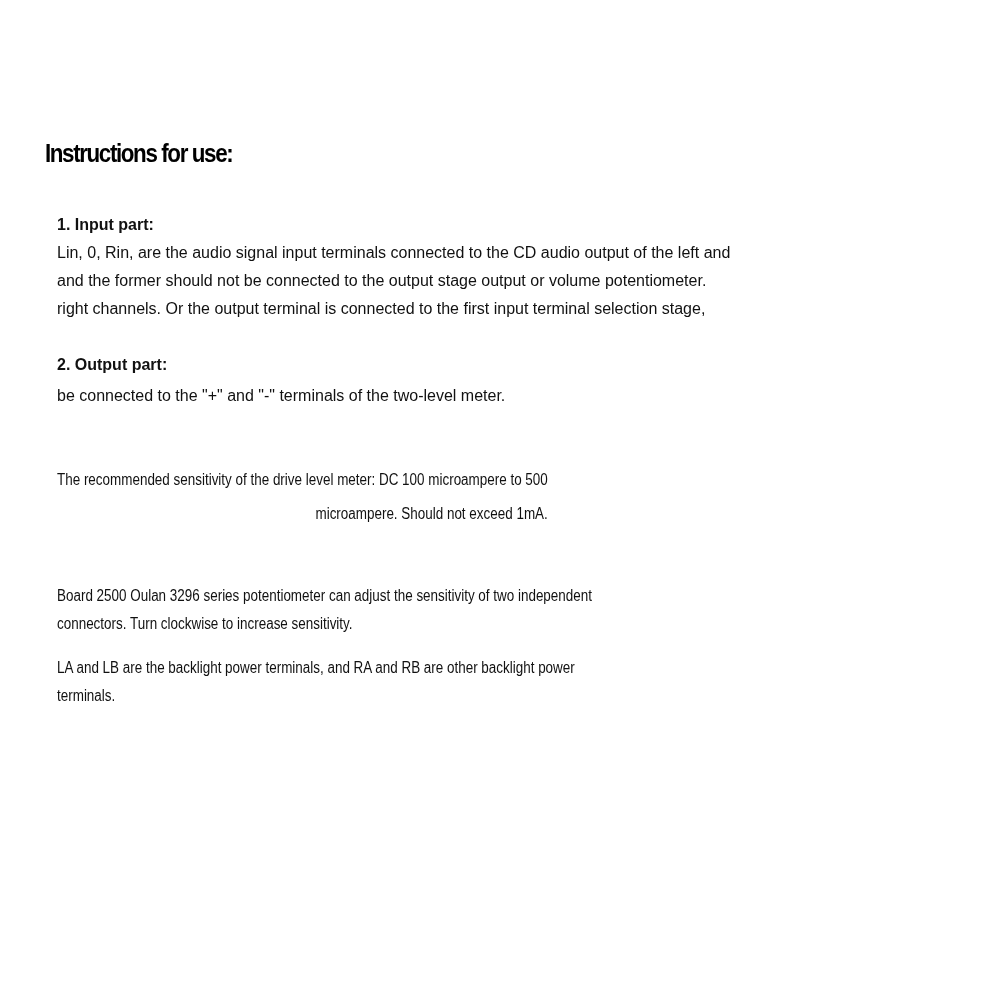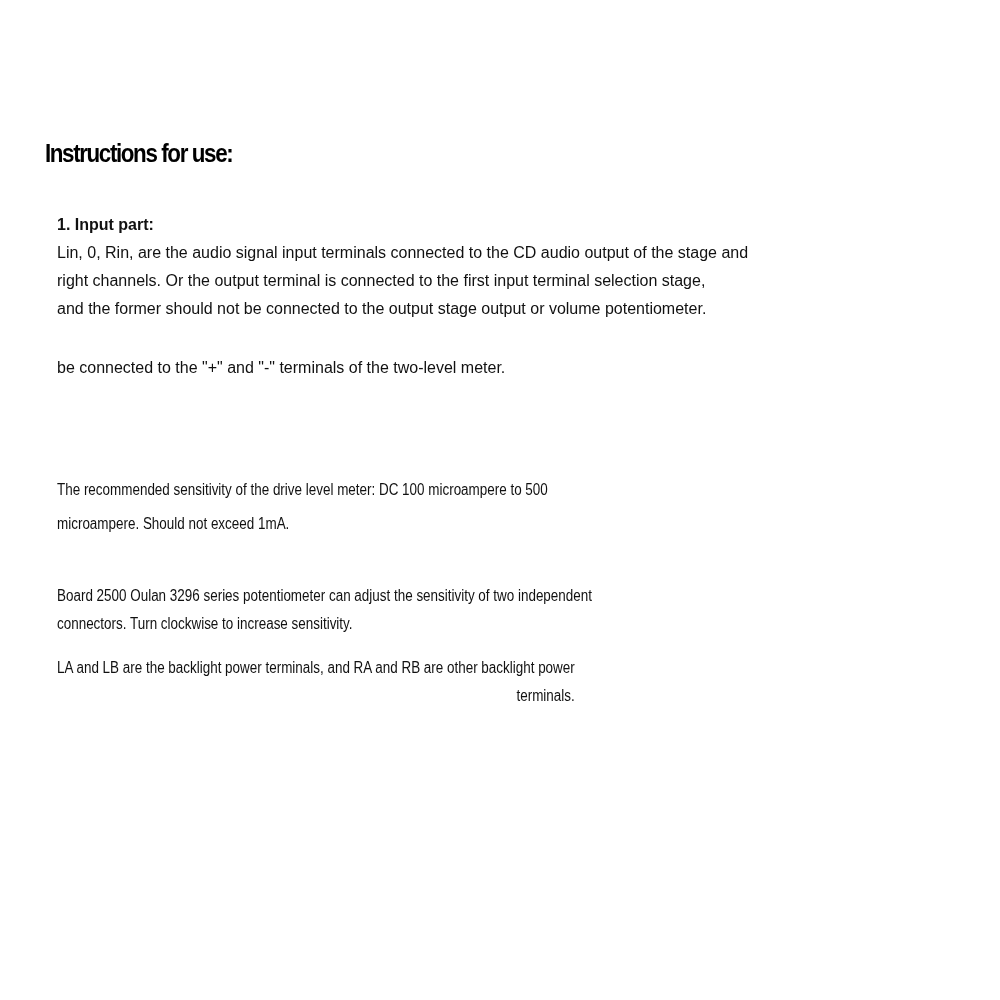--- a/index.html
+++ b/index.html
@@ -48,40 +48,41 @@
       display: block;
     }
     .line { display: block; white-space: nowrap; }
     .condensed .line {
       transform: scaleX(0.84);
       transform-origin: left center;
     }
     .s1 { top: 199px; }
     .s2 { top: 339px; }
     .s2 .line.tall { line-height: 34px; }
-    .s3 { top: 461px; }
+    .s3 { top: 451px; text-align: right; }
     .s3 .line { line-height: 34px; }
     .s4 { top: 570px; }
-    .s5 { top: 642px; text-align: right; }
+    .s5 { top: 642px; }
   </style>
 </head>
 <body>
 
 <div class="page">
 
   <h1 class="title">Instructions for use:</h1>
 
   <div class="block s1">
     <span class="heading">1. Input part:</span>
-    <span class="line">Lin, 0, Rin, are the audio signal input terminals connected to the CD audio output of the stage and</span>
+    <span class="line">Lin, 0, Rin, are the audio signal input terminals connected to the CD audio output of the left and</span>
+    <span class="line">and the former should not be connected to the output stage output or volume potentiometer.</span>
     <span class="line">right channels. Or the output terminal is connected to the first input terminal selection stage,</span>
-    <span class="line">and the former should not be connected to the output stage output or volume potentiometer.</span>
   </div>
 
   <div class="block s2">
+    <span class="heading">2. Output part:</span>
     <span class="line tall">be connected to the "+" and "-" terminals of the two-level meter.</span>
   </div>
 
   <div class="block s3 condensed">
     <span class="line">The recommended sensitivity of the drive level meter: DC 100 microampere to 500</span>
     <span class="line">microampere. Should not exceed 1mA.</span>
   </div>
 
   <div class="block s4 condensed">
     <span class="line">Board 2500 Oulan 3296 series potentiometer can adjust the sensitivity of two independent</span>

